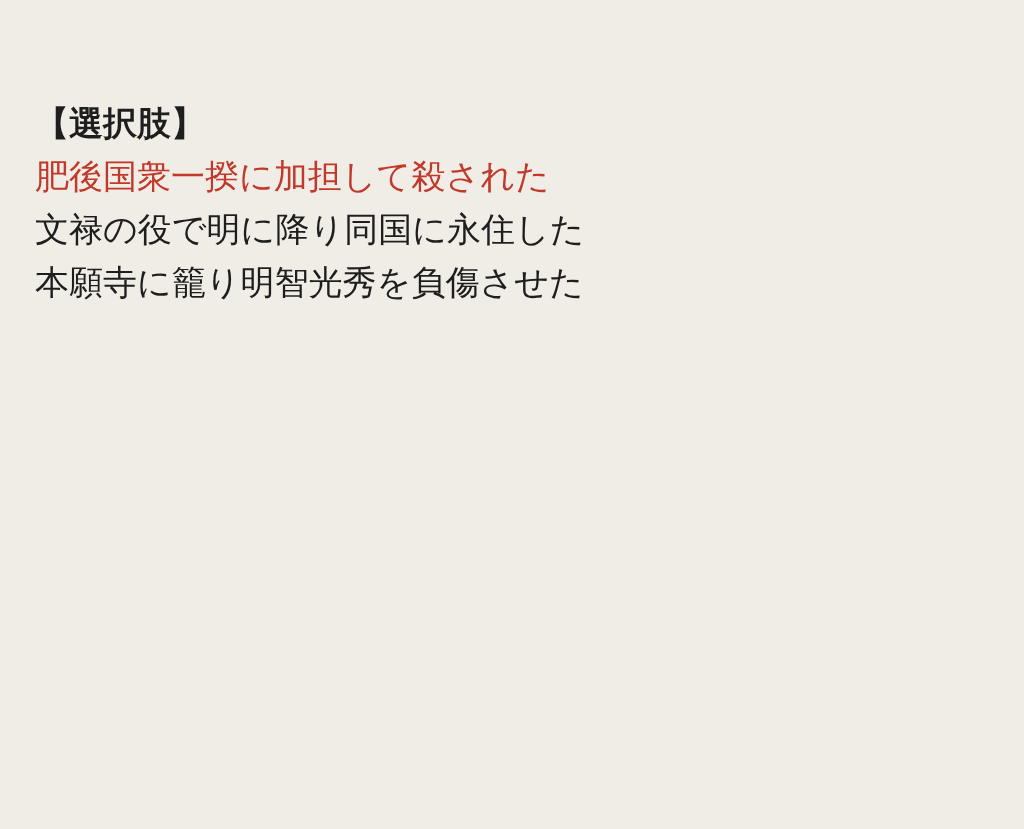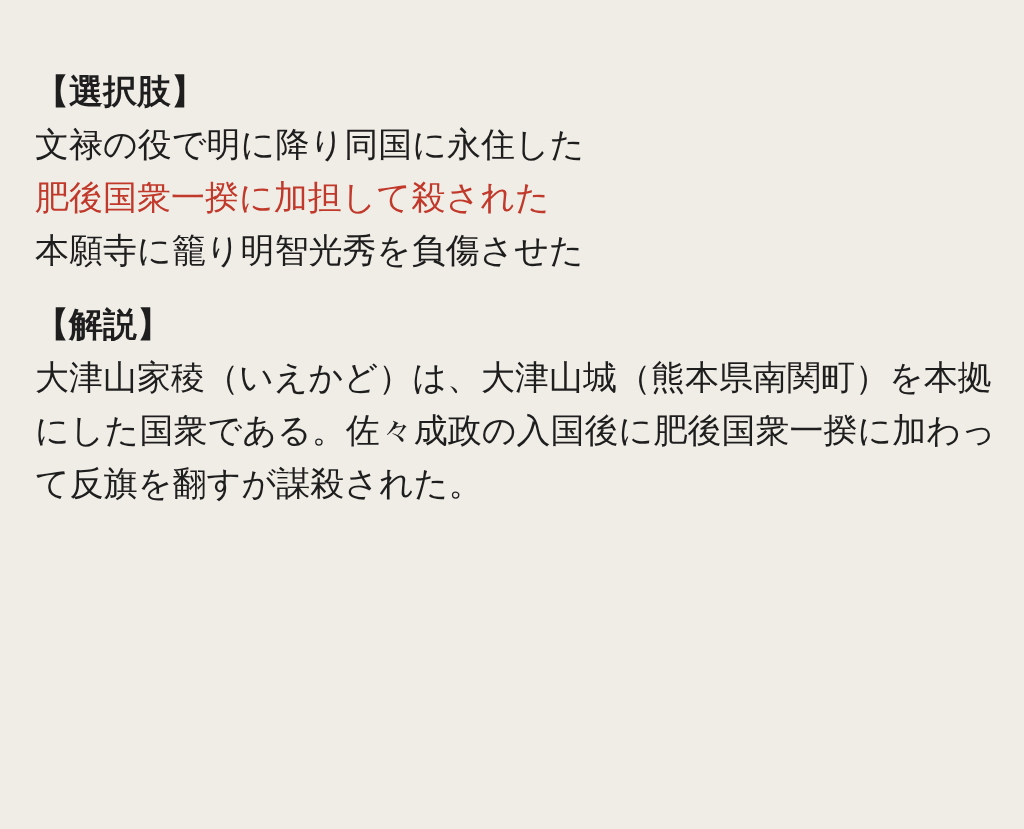--- a/index.html
+++ b/index.html
@@ -22,39 +22,33 @@
     font-size: 34px;
     line-height: 53px;
   }
   .line {
     white-space: nowrap;
   }
   .heading {
     font-weight: bold;
   }
   .section-gap {
-    margin-top: 21px;
+    margin-top: 53px;
   }
   .choice.highlighted {
     color: var(--accent);
   }
 </style>
 </head>
 <body>
 
 <div class="doc">
 
 
   <section class="section-gap">
     <div class="line heading">【選択肢】</div>
+    <div class="line choice highlighted">肥後国衆一揆に加担して殺された</div>
     <div class="line choice">文禄の役で明に降り同国に永住した</div>
-    <div class="line choice highlighted">肥後国衆一揆に加担して殺された</div>
     <div class="line choice">本願寺に籠り明智光秀を負傷させた</div>
   </section>
 
-  <section class="section-gap">
-    <div class="line heading">【解説】</div>
-    <div class="line">大津山家稜（いえかど）は、大津山城（熊本県南関町）を本拠</div>
-    <div class="line">にした国衆である。佐々成政の入国後に肥後国衆一揆に加わっ</div>
-    <div class="line">て反旗を翻すが謀殺された。</div>
-  </section>
 
 </div>
 
 </body></html>

